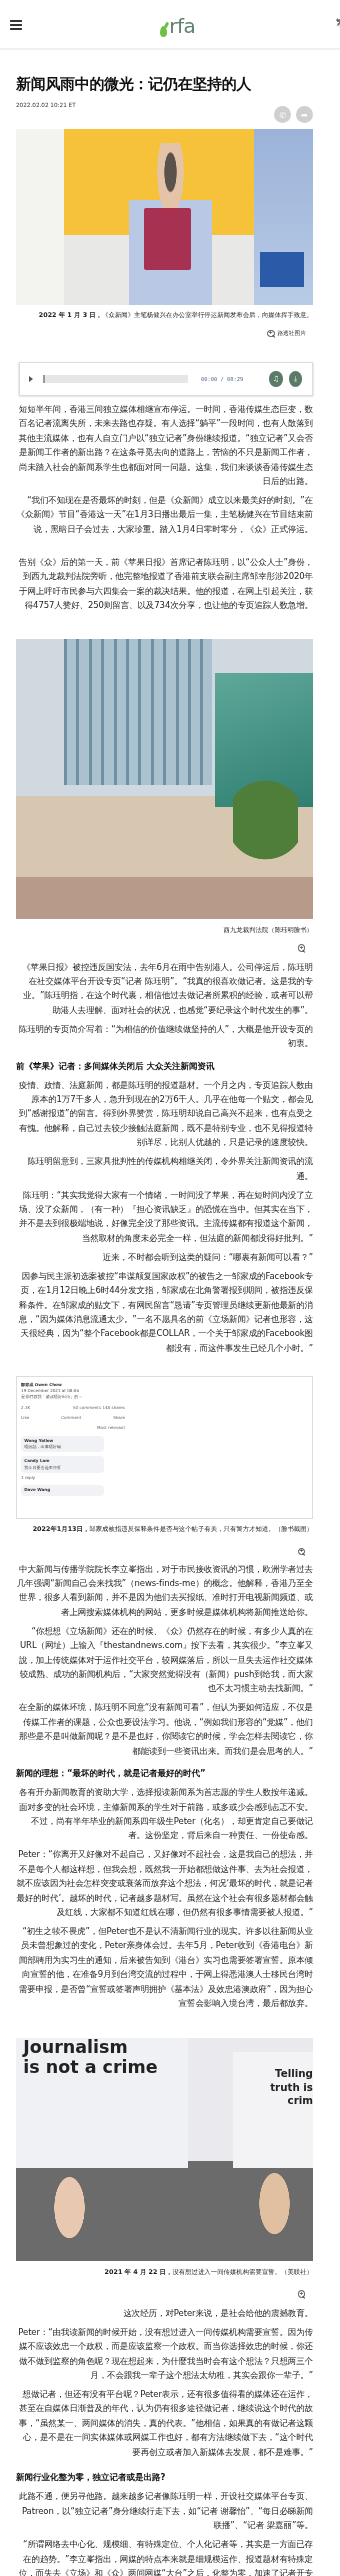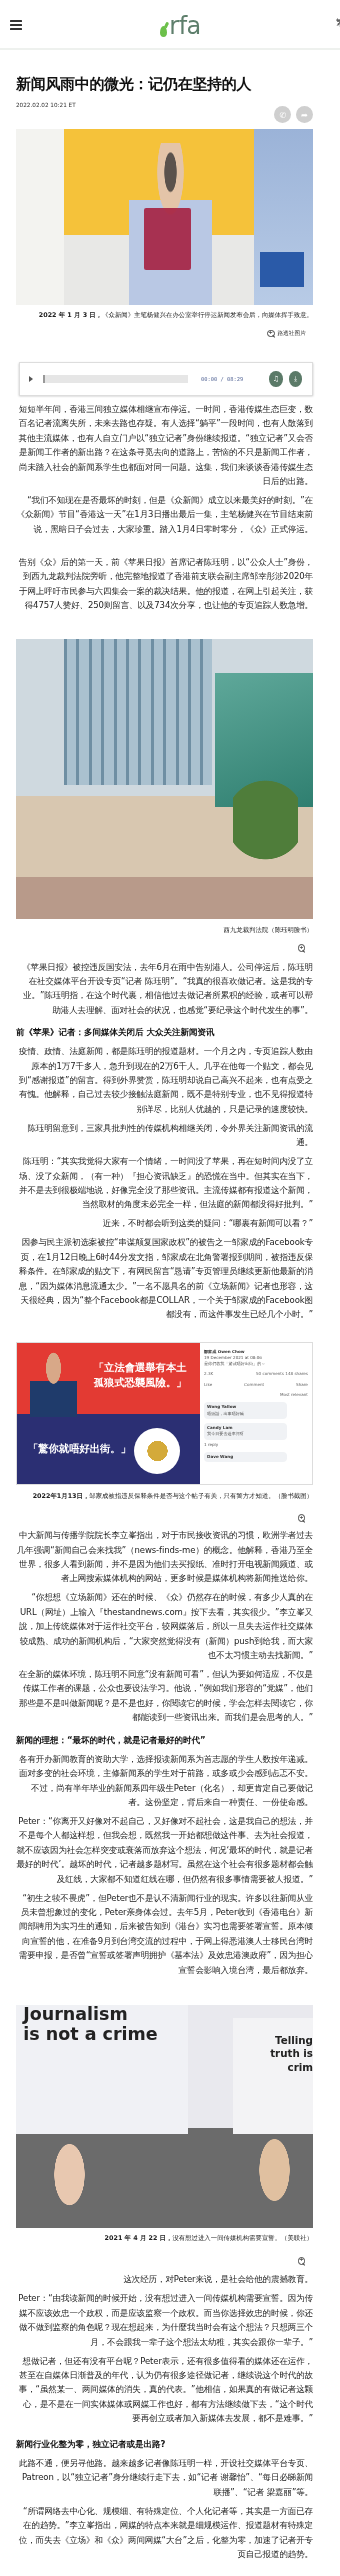--- a/index.html
+++ b/index.html
@@ -5,21 +5,21 @@
     * { box-sizing: border-box; margin: 0; padding: 0; }
     html, body { width: 340px; background: #ffffff; }
     body { font-family: "DejaVu Sans", "Liberation Sans", sans-serif; color: #222; }
 
     .topbar { height: 50px; position: relative; border-bottom: 2.6px solid #eef1ee; background:#fff; }
     .hamburger { position: absolute; left: 9.8px; top: 20px; width: 12.4px; height: 10.3px; cursor: pointer; }
     .hamburger span { display: block; height: 1.5px; background: #333; margin-bottom: 2.6px; border-radius: 0.5px; }
     .logo { position: absolute; left: 160px; top: 9.3px; height: 29px; display: flex; align-items: flex-end; }
     .logo-dot { width: 7.2px; height: 11.3px; background: #6cc04a; border-radius: 50% 50% 50% 50% / 60% 60% 40% 40%; margin-right: 2.1px; margin-bottom: 1px; position: relative; }
     .logo-dot::before { content: ""; position: absolute; right: -1px; top: -4.1px; width: 3.1px; height: 6.2px; background: #6cc04a; border-radius: 3.1px 3.1px 0 0; transform: rotate(25deg); }
-    .logo-text { font-family: "DejaVu Sans", sans-serif; font-size: 24px; color: #5e7f6c; letter-spacing: -0.5px; line-height: 24px; }
+    .logo-text { font-family: "DejaVu Sans", sans-serif; font-size: 20px; color: #5e7f6c; letter-spacing: -0.5px; line-height: 24px; }
     .lang-switch { position: absolute; right: -3.1px; top: 16.5px; font-size: 8.2px; color: #333; width: 7.2px; overflow: hidden; }
 
     .article { padding: 0 27px 0 16px; }
     h1.title { font-size: 15px; font-weight: bold; margin-top: 24px; line-height: 20.6px; color: #111; letter-spacing: -0.3px; }
     .meta { display: flex; justify-content: space-between; margin-top: 7.2px; height: 24px; }
     .date { font-size: 5.7px; color: #333; margin-top: 0px; }
     .share { display: flex; gap: 4.6px; margin-top: 4.6px; }
     .share-btn { width: 17px; height: 17px; border-radius: 50%; background: #cfcfcf; color: #fff; font-size: 8.2px; display: flex; align-items: center; justify-content: center; cursor: pointer; }
 
     figure { margin-top: 13.4px; }
@@ -147,35 +147,30 @@
     </div>
     <div class="caption">西九龙裁判法院（陈珏明脸书）</div>
     <div class="credit-row">
       <span class="zoom-icon">
           <span class="zoom-plus">+</span>
         </span>
     </div>
   </figure>
 
   <p class="body first">《苹果日报》被控违反国安法，去年6月在雨中告别港人。公司停运后，陈珏明在社交媒体平台开设专页“记者 陈珏明”。“我真的很喜欢做记者。这是我的专业。”陈珏明指，在这个时代裏，相信他过去做记者所累积的经验，或者可以帮助港人去理解、面对社会的状况，也感觉“要纪录这个时代发生的事”。</p>
+  <p class="body">陈珏明的专页简介写着：“为相信的价值继续做坚持的人”，大概是他开设专页的初衷。</p>
   <h3 class="subhead">前《苹果》记者：多间媒体关闭后 大众关注新闻资讯</h3>
   <p class="body">疫情、政情、法庭新闻，都是陈珏明的报道题材。一个月之内，专页追踪人数由原本的1万7千多人，急升到现在的2万6千人。几乎在他每一个贴文，都会见到“感谢报道”的留言。得到外界赞赏，陈珏明却说自己高兴不起来，也有点受之有愧。他解释，自己过去较少接触法庭新闻，既不是特别专业，也不见得报道特别详尽，比别人优越的，只是记录的速度较快。</p>
   <p class="body">陈珏明留意到，三家具批判性的传媒机构相继关闭，令外界关注新闻资讯的流通。</p>
   <p class="body">陈珏明：“其实我觉得大家有一个情绪，一时间没了苹果，再在短时间内没了立场、没了众新闻，（有一种）『担心资讯缺乏』的恐慌在当中。但其实在当下，并不是去到很极端地说，好像完全没了那些资讯。主流传媒都有报道这个新闻，当然取材的角度未必完全一样，但法庭的新闻都没得好批判。”</p>
   <p class="body">近来，不时都会听到这类的疑问：“哪裏有新闻可以看？”</p>
   <p class="body">因参与民主派初选案被控“串谋颠复国家政权”的被告之一邹家成的Facebook专页，在1月12日晚上6时44分发文指，邹家成在北角警署报到期间，被指违反保释条件。在邹家成的贴文下，有网民留言“恳请”专页管理员继续更新他最新的消息，“因为媒体消息流通太少。”一名不愿具名的前《立场新闻》记者也形容，这天很经典，因为“整个Facebook都是COLLAR，一个关于邹家成的Facebook图都没有，而这件事发生已经几个小时。”</p>
 
   <figure style="margin-top:20.6px">
     <div class="photo photo3">
-      <div class="left">
-        <div class="man"></div>
-        <div class="q1" style="width:52%">「立法會選舉有本土孤狼式恐襲風險。」</div>
-        <div class="q2">「驚你就唔好出街。」</div>
-        <div class="badge"></div>
-      </div>
       <div class="right">
         <div class="fbname">鄒家成 Owen Chow</div>
         <div>19 December 2021 at 08:06</div>
         <div>是你們教我「驚就唔好出街」的～</div>
         <div class="fbrow">
             <span>2.3K</span>
             <span>50 comments  148 shares</span>
           </div>
         <div class="fbrow">
             <span>Like</span>

